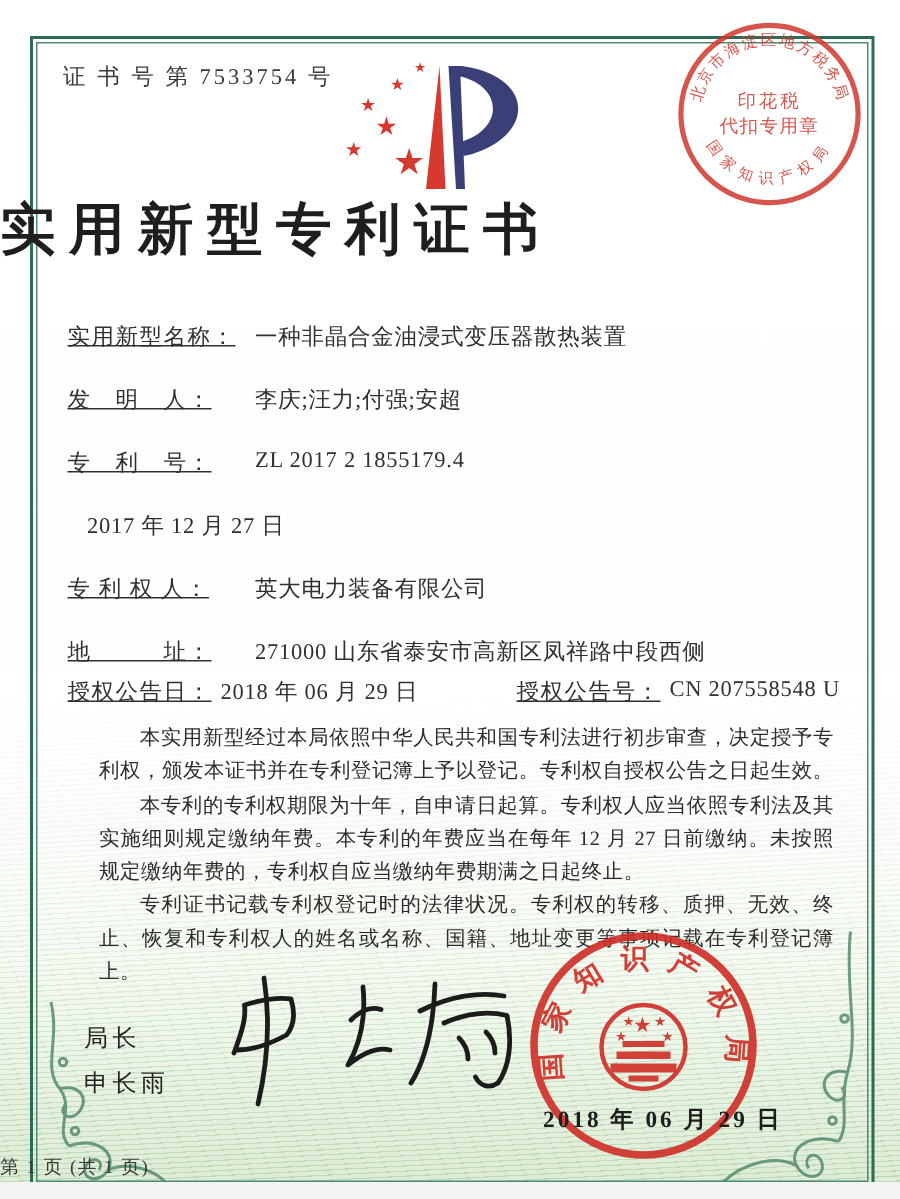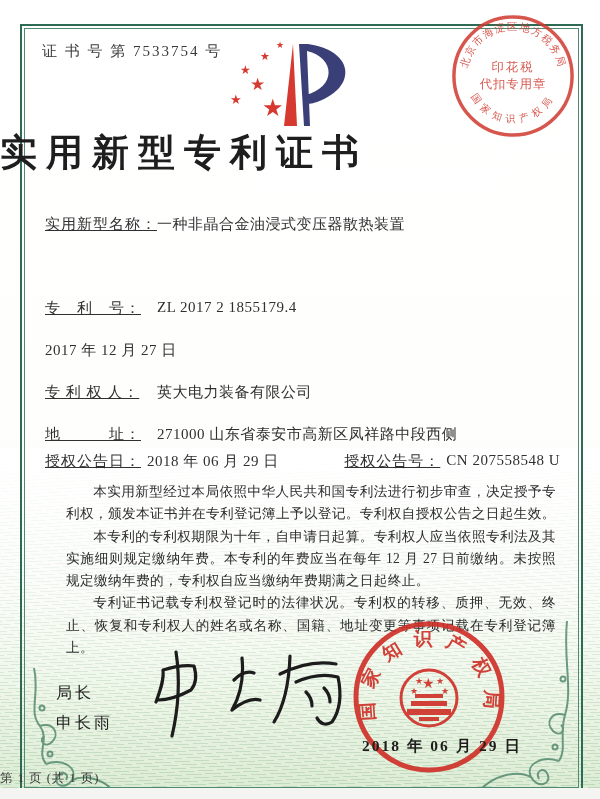--- a/index.html
+++ b/index.html
@@ -25,21 +25,21 @@
   .cert-no{position:absolute;left:42px;top:42px;font-size:15px;letter-spacing:2px;color:#3a3a3a;}
   .logo{position:absolute;left:224px;top:38px;width:152px;height:92px;}
   .tax-stamp{position:absolute;left:449px;top:12px;width:128px;height:128px;opacity:.85;}
   .tax-stamp text{fill:#d0382e;}
   .title{
     position:absolute;left:0;right:0;top:128px;
     font-size:37px;font-weight:700;letter-spacing:9px;color:#1e1e1e;
   }
   .row{position:absolute;left:45px;right:40px;display:flex;font-size:15px;color:#303030;}
   .row .lab{flex:0 0 112px;letter-spacing:1px;white-space:pre;text-decoration:underline;}
-  .row .val{margin-left:0;letter-spacing:.5px;}
+  .row .val{margin-left:13px;letter-spacing:.5px;}
   .row-split{justify-content:space-between;}
   .pair{display:flex;}
   .pair .lab{flex:0 0 auto;letter-spacing:1px;white-space:pre;}
   .pair .val{margin-left:6px;}
   .body-text{position:absolute;left:46px;right:44px;top:481px;margin-left:20px;}
   .body-text p{
     margin:0;text-indent:2em;text-align:justify;
     font-size:13.6px;line-height:1.64;color:#2c2c2c;letter-spacing:.4px;
   }
   .officer{position:absolute;left:56px;top:678px;font-size:16px;color:#222;letter-spacing:3px;line-height:1.9;}
@@ -113,20 +113,24 @@
     </text>
     <text x="65" y="60" text-anchor="middle" font-size="12.5" letter-spacing="2">印花税</text>
     <text x="65" y="77" text-anchor="middle" font-size="12.5" letter-spacing="1">代扣专用章</text>
   </svg>
 
   <div class="title">实用新型专利证书</div>
 
   <div class="row" style="top:215px">
     <span class="lab">实用新型名称：</span>
     <span class="val">一种非晶合金油浸式变压器散热装置</span>
+  </div>
+  <div class="row" style="top:257px">
+    <span class="lab">发　明　人：</span>
+    <span class="val">李庆;汪力;付强;安超</span>
   </div>
   <div class="row" style="top:299px">
     <span class="lab">专　利　号：</span>
     <span class="val">ZL 2017 2 1855179.4</span>
   </div>
   <div class="row" style="top:341px">
     <span class="val">2017 年 12 月 27 日</span>
   </div>
   <div class="row" style="top:383px">
     <span class="lab">专 利 权 人：</span>

